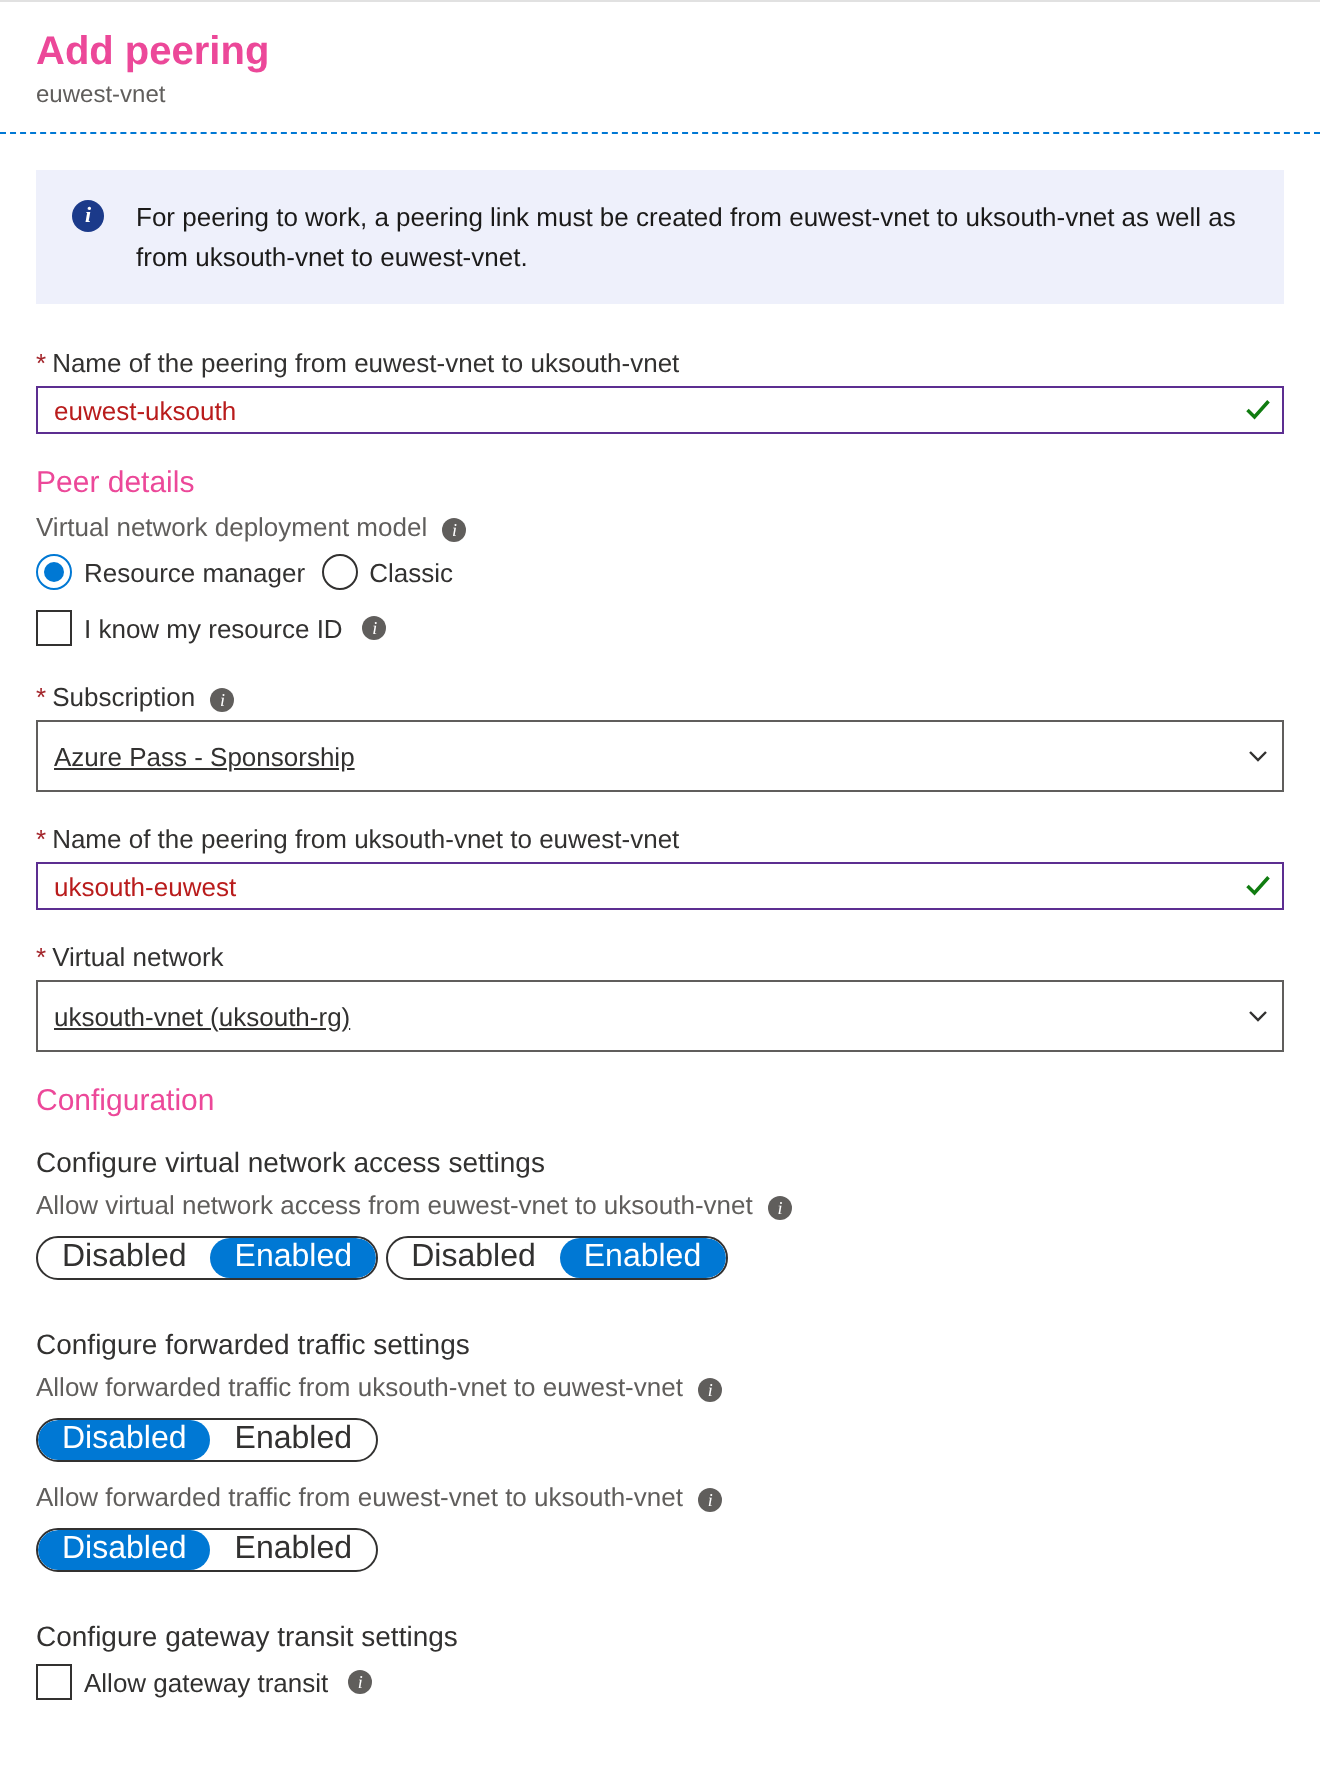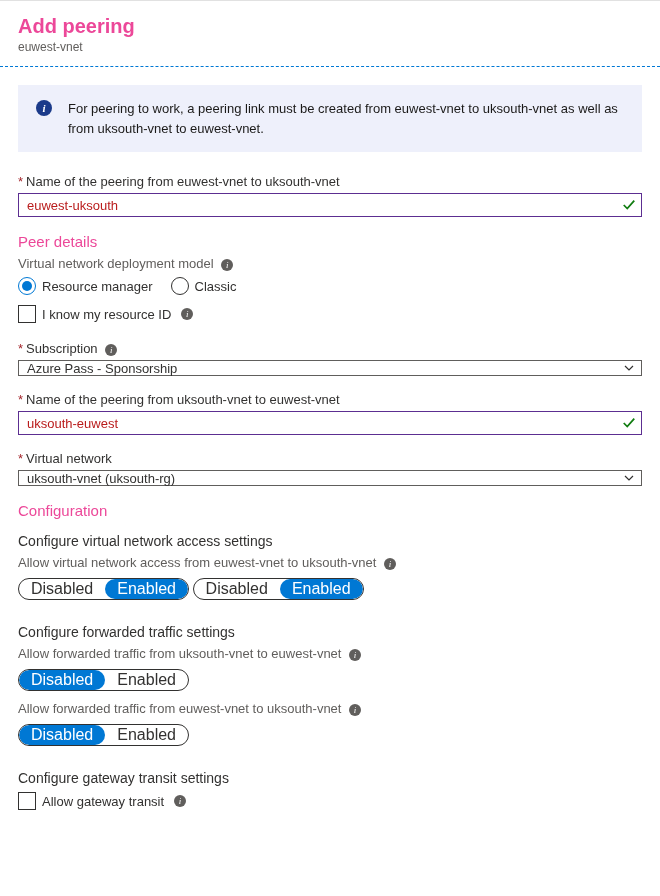--- a/index.html
+++ b/index.html
@@ -118,21 +118,21 @@
     }
     .sublabel {
       font-size: 13px;
       color: #605e5c;
       margin-bottom: 6px;
       display: block;
     }
     .radio-row, .check-row {
       display: flex;
       align-items: center;
-      gap: 18px;
+      gap: 8px;
       margin-bottom: 10px;
     }
     .radio-opt, .check-opt {
       display: flex;
       align-items: center;
       gap: 6px;
       font-size: 13px;
     }
     .radio {
       width: 18px; height: 18px;
@@ -150,29 +150,30 @@
       border-radius: 50%;
       top: 3px; left: 3px;
     }
     .checkbox {
       width: 18px; height: 18px;
       border: 1px solid #323130;
       background: #fff;
     }
     .select {
       width: 100%;
-      height: 16px;
+      height: 36px;
       border: 1px solid #605e5c;
       background: #fff;
       padding: 0 26px 0 8px;
       font-size: 13px;
       position: relative;
       display: flex;
       align-items: center;
       cursor: pointer;
+      text-decoration: underline;
     }
     .select .chev {
       position: absolute;
       right: 6px;
       top: 50%;
       transform: translateY(-50%);
       width: 12px; height: 12px;
       color: #323130;
     }
     .toggle {

